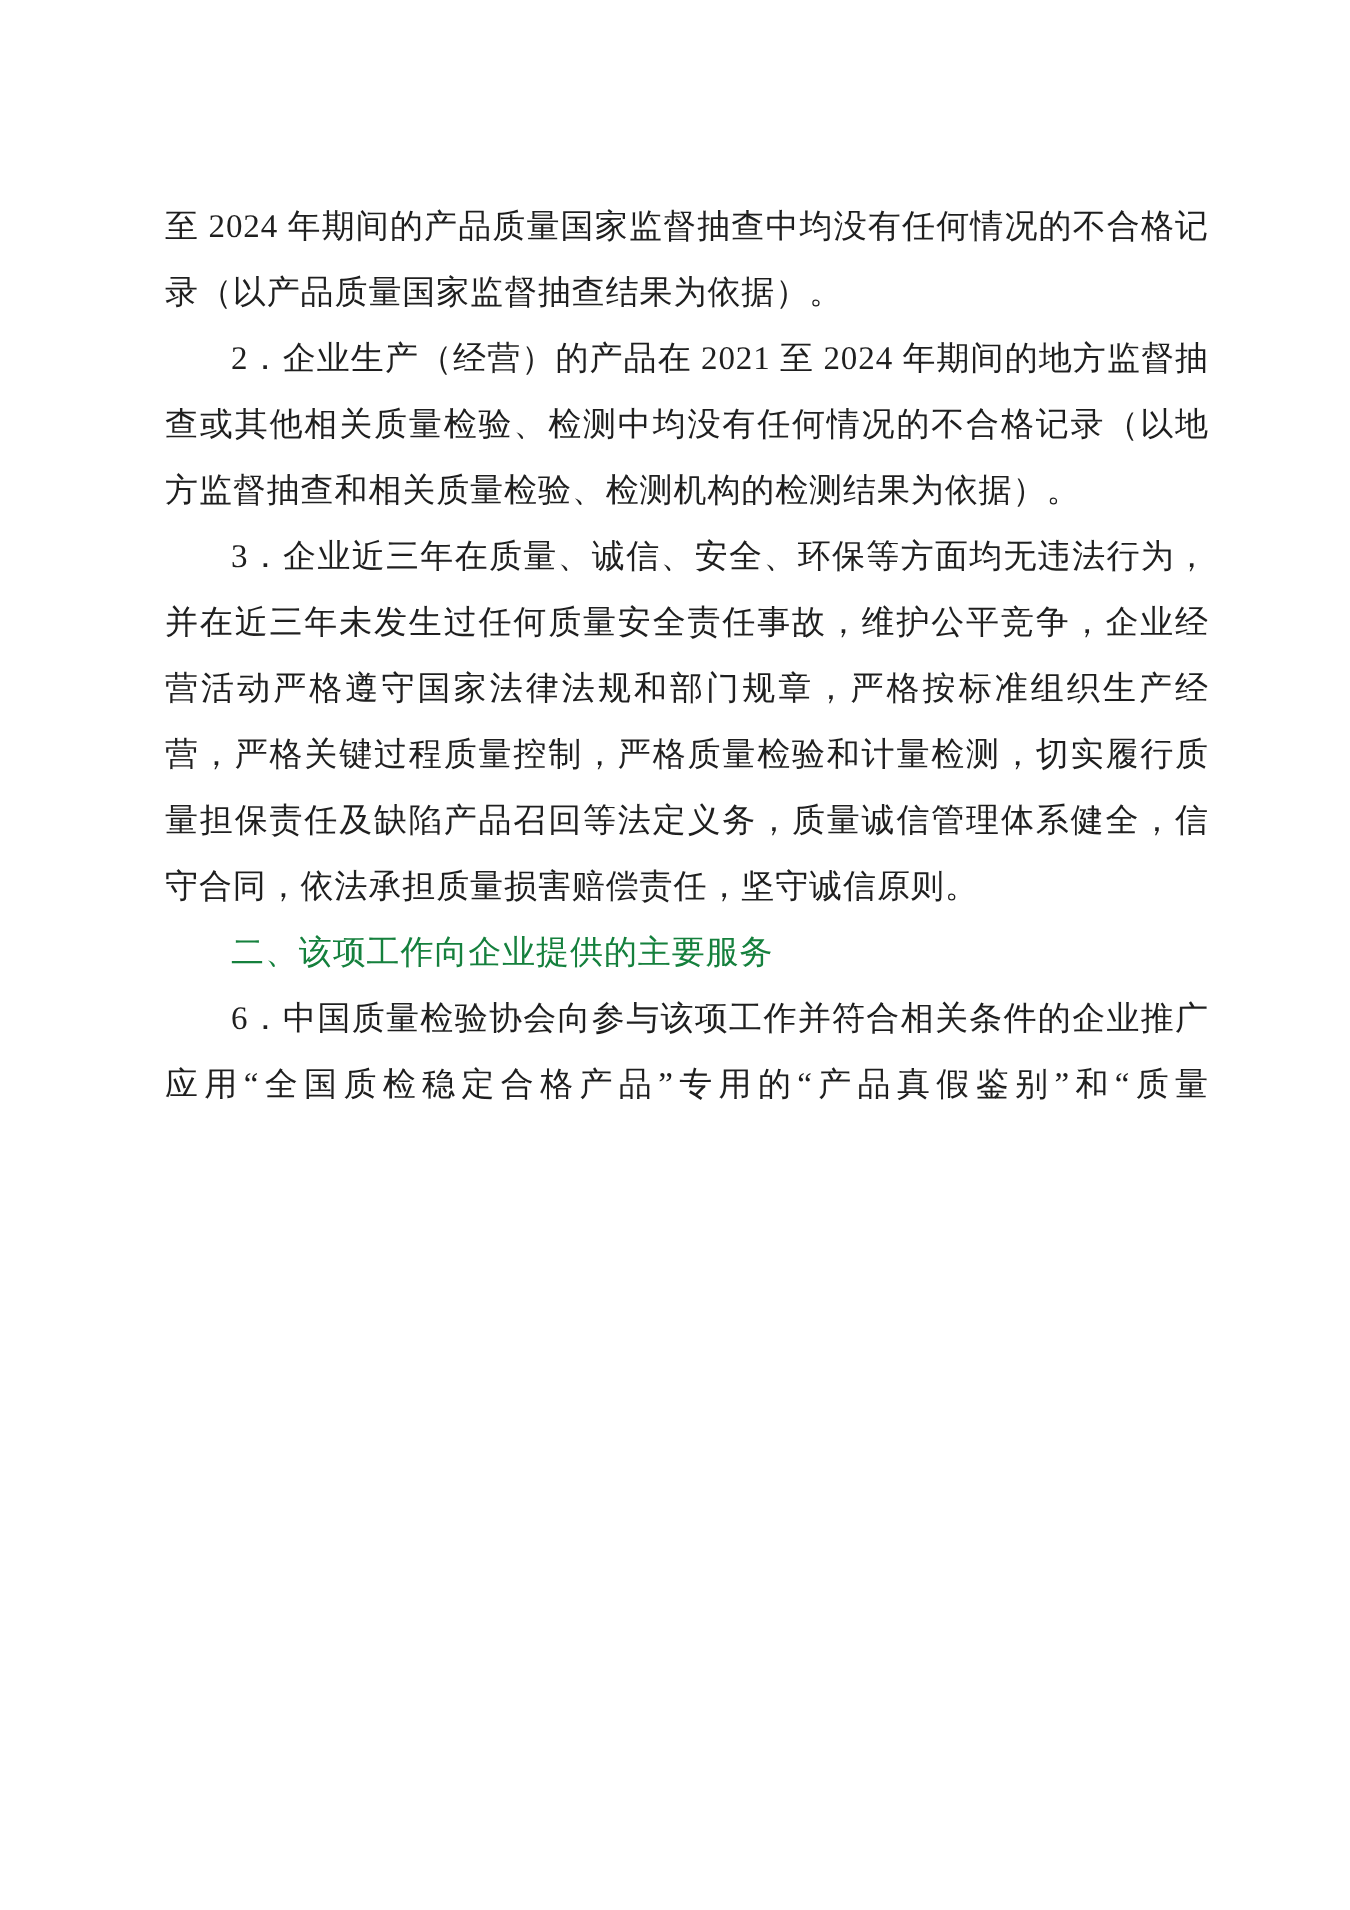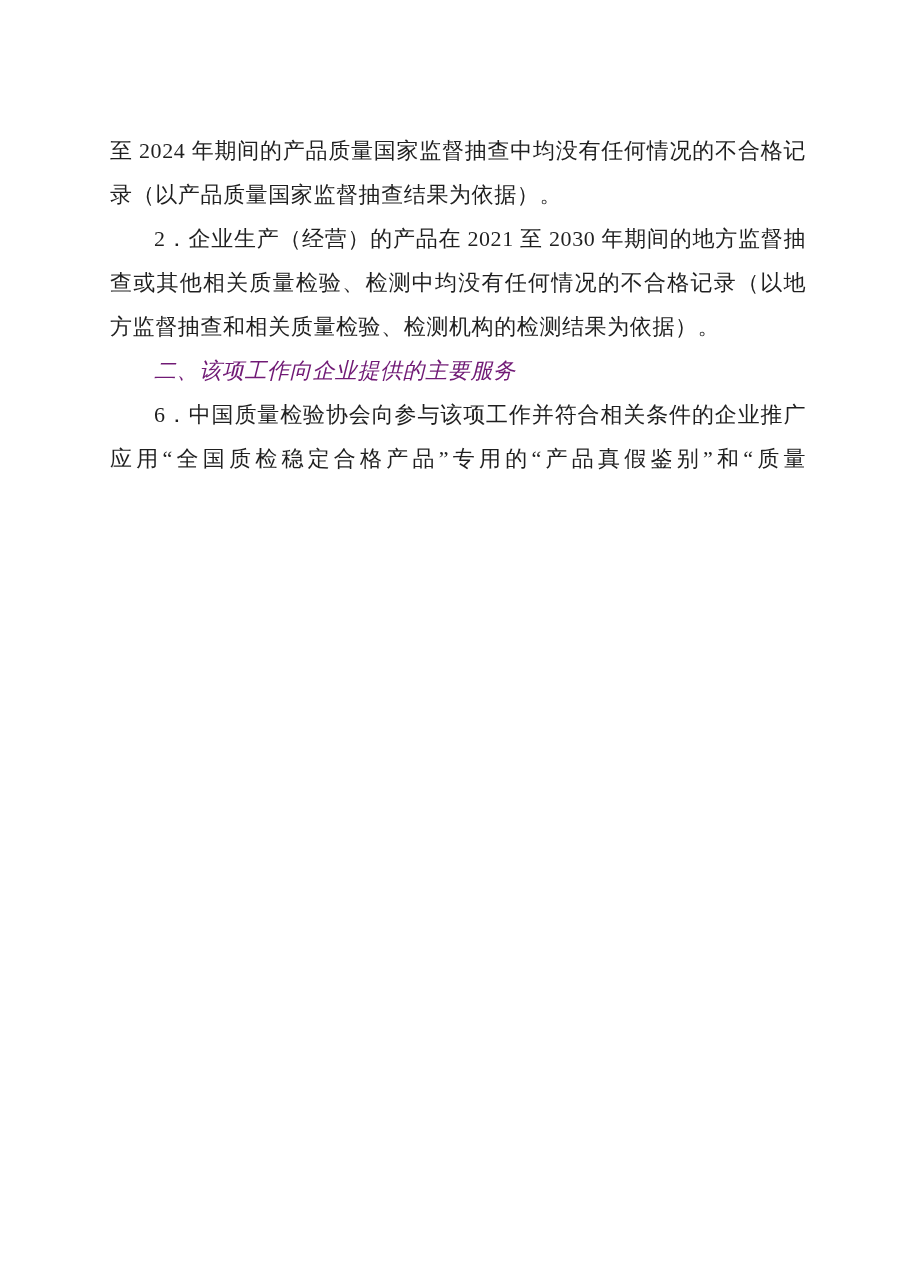--- a/index.html
+++ b/index.html
@@ -32,22 +32,21 @@
     text-justify: inter-ideograph;
     letter-spacing: 0.6px;
     word-break: break-all;
   }
   .indent {
     text-indent: 2em;
   }
   .section-heading {
     font-family: "Liberation Sans", "DejaVu Sans", sans-serif;
     font-weight: 700;
-    color: #701a75;
-    font-style: italic;
+    color: #15803d;
   }
   
   .runover {
     text-align-last: justify;
   }
   .page-number {
     position: absolute;
     top: 1149px;
     right: 135px;
     font-size: 21px;
@@ -55,18 +54,19 @@
     color: #2a2a2a;
     white-space: nowrap;
   }
 </style>
 </head>
 <body>
 
 <div class="page">
   <div class="content">
     <p class="body-text">至 2024 年期间的产品质量国家监督抽查中均没有任何情况的不合格记录（以产品质量国家监督抽查结果为依据）。</p>
-    <p class="body-text indent">2．企业生产（经营）的产品在 2021 至 2030 年期间的地方监督抽查或其他相关质量检验、检测中均没有任何情况的不合格记录（以地方监督抽查和相关质量检验、检测机构的检测结果为依据）。</p>
+    <p class="body-text indent">2．企业生产（经营）的产品在 2021 至 2024 年期间的地方监督抽查或其他相关质量检验、检测中均没有任何情况的不合格记录（以地方监督抽查和相关质量检验、检测机构的检测结果为依据）。</p>
+    <p class="body-text indent">3．企业近三年在质量、诚信、安全、环保等方面均无违法行为，并在近三年未发生过任何质量安全责任事故，维护公平竞争，企业经营活动严格遵守国家法律法规和部门规章，严格按标准组织生产经营，严格关键过程质量控制，严格质量检验和计量检测，切实履行质量担保责任及缺陷产品召回等法定义务，质量诚信管理体系健全，信守合同，依法承担质量损害赔偿责任，坚守诚信原则。</p>
     <h2 class="section-heading indent">二、该项工作向企业提供的主要服务</h2>
     <p class="body-text indent runover">6．中国质量检验协会向参与该项工作并符合相关条件的企业推广应用“全国质检稳定合格产品”专用的“产品真假鉴别”和“质量</p>
   </div>
   <div class="page-number">— 9 —</div>
 </div>
 
 </body></html>

